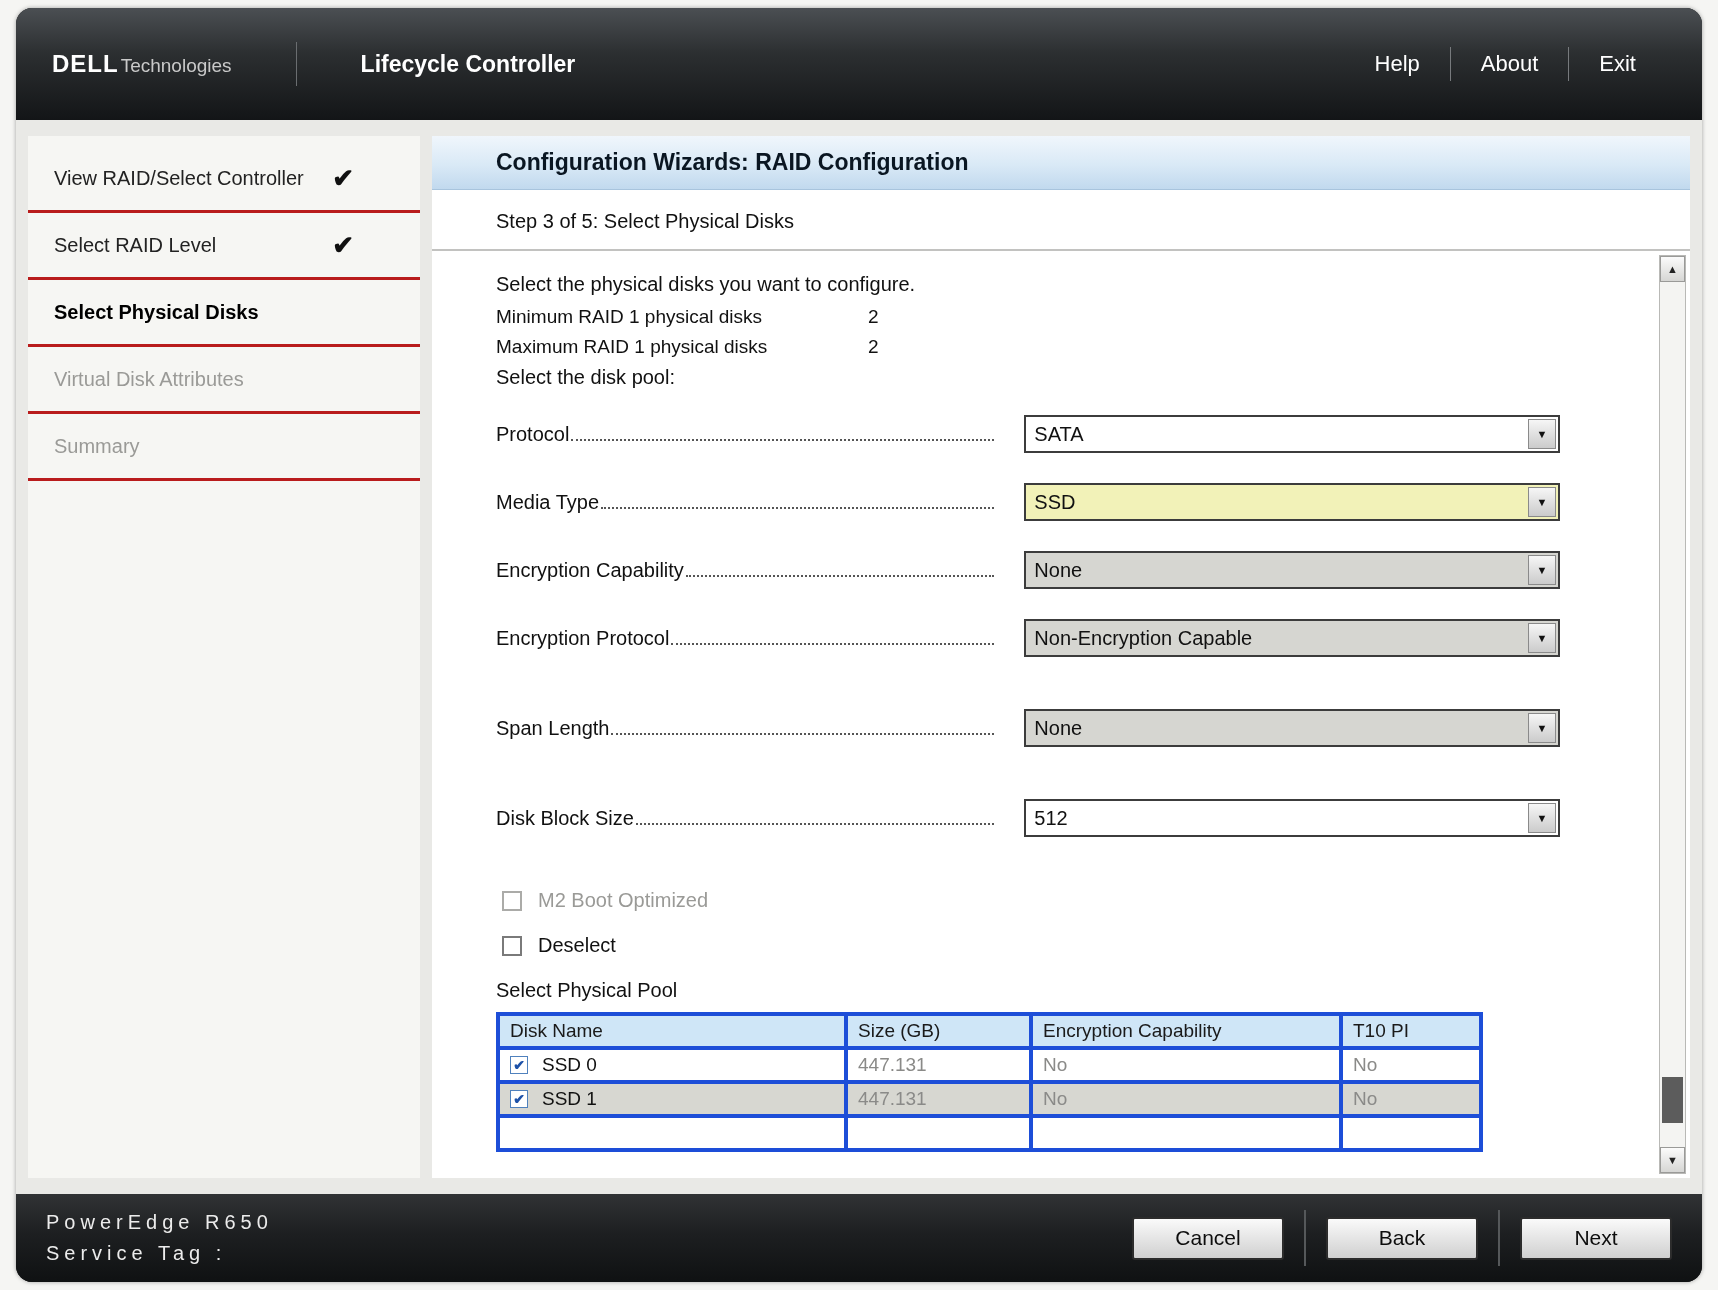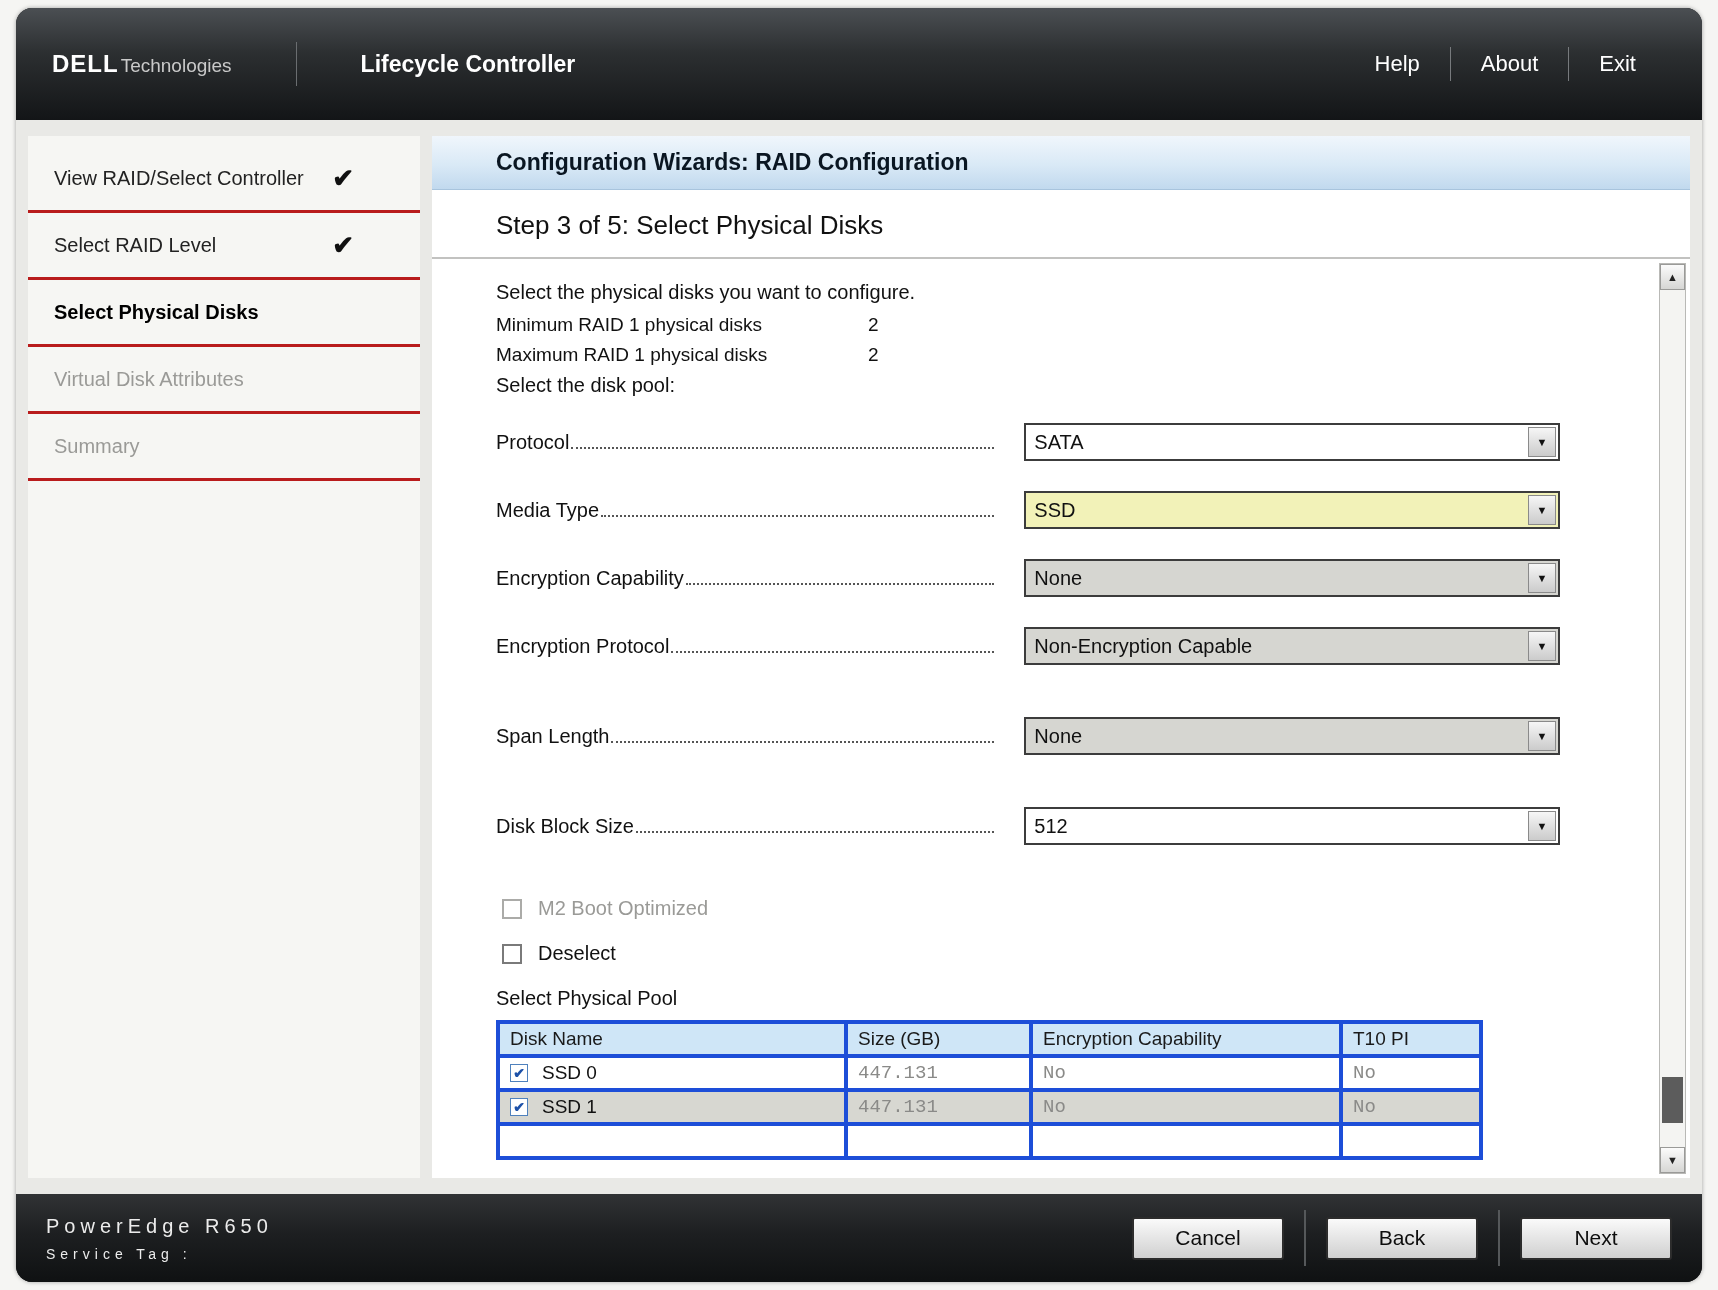--- a/index.html
+++ b/index.html
@@ -72,21 +72,21 @@
     overflow:hidden;
   }
   .main-titlebar {
     height:54px; flex:0 0 54px;
     background:linear-gradient(180deg,#f0f6fc 0%,#d9e9f6 55%,#c1d9ee 100%);
     border-bottom:1px solid #a8c4dd;
     display:flex; align-items:center;
     padding:0 64px;
     font-size:23px; font-weight:bold; color:#0a1622;
   }
-  .step-row { padding:20px 64px 16px; font-size:26px; color:#111; }
+  .step-row { padding:20px 64px 16px; font-size:20px; color:#111; }
   .step-divider { height:2px; background:#c2c2c0; }
   .content-wrap { flex:1; position:relative; }
   .content { padding:22px 130px 0 64px; }
   .instruction { font-size:20px; margin-bottom:10px; }
   .info-row { display:flex; font-size:19px; margin:8px 0; }
   .info-label { width:372px; }
   .info-value { }
   .pool-label { font-size:20px; margin:8px 0 26px; }
   
   .field-row { display:flex; align-items:center; margin-bottom:30px; }
@@ -130,21 +130,21 @@
     padding:0 10px;
     text-align:left;
     font-weight:normal;
   }
   .pool-table th { background:#cfe6f7; color:#1a1a1a; }
   .col-name { width:348px; }
   .col-size { width:185px; }
   .col-enc  { width:310px; }
   .col-t10  { width:140px; }
   .row-alt td { background:#d7d7d1; }
-  .cell-muted { color:#8a8a88;font-family:Liberation Mono, monospace; }
+  .cell-muted { color:#8a8a88; }
   .name-cell { display:flex; align-items:center; }
   .tbl-checkbox {
     width:18px; height:18px; border:1px solid #4f81bd; background:#fff;
     margin-right:14px; display:flex; align-items:center; justify-content:center;
     font-size:14px; font-weight:bold; color:#1d51a8;
   }
   .empty-cell { height:26px; }
   
   .scrollbar {
     position:absolute; right:4px; top:4px; bottom:4px; width:27px;
@@ -165,21 +165,21 @@
   }
   
   .footerbar {
     height:88px; flex:0 0 88px;
     background:linear-gradient(180deg,#313335 0%,#1d1f21 45%,#0f1112 100%);
     display:flex; align-items:center;
     padding:0 30px;
   }
   .footer-info { color:#ececec; }
   .footer-model { font-size:20px; letter-spacing:5px; margin-bottom:8px; }
-  .footer-tag { font-size:14px; letter-spacing:5px; }
+  .footer-tag { font-size:20px; letter-spacing:5px; }
   .footer-spacer { flex:1; }
   .btn {
     width:152px; height:43px;
     background:linear-gradient(180deg,#fafafa,#d0d0d0);
     border:2px solid #2c2c2c;
     border-radius:3px;
     font-size:21px; color:#0d0d0d;
     font-family:"Liberation Sans", sans-serif;
     display:flex; align-items:center; justify-content:center;
     cursor:pointer;

